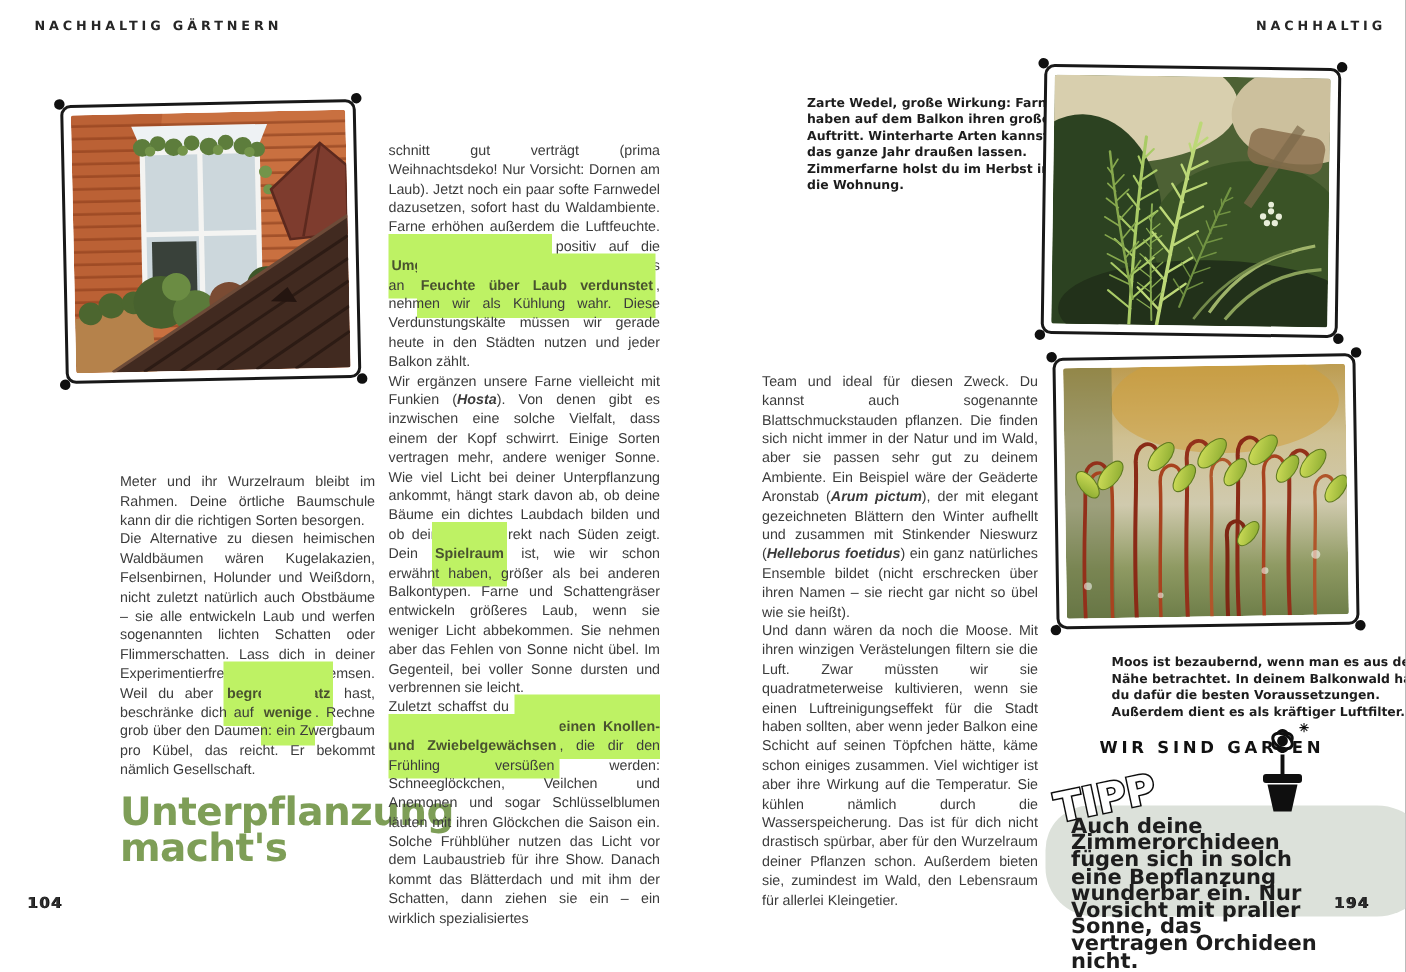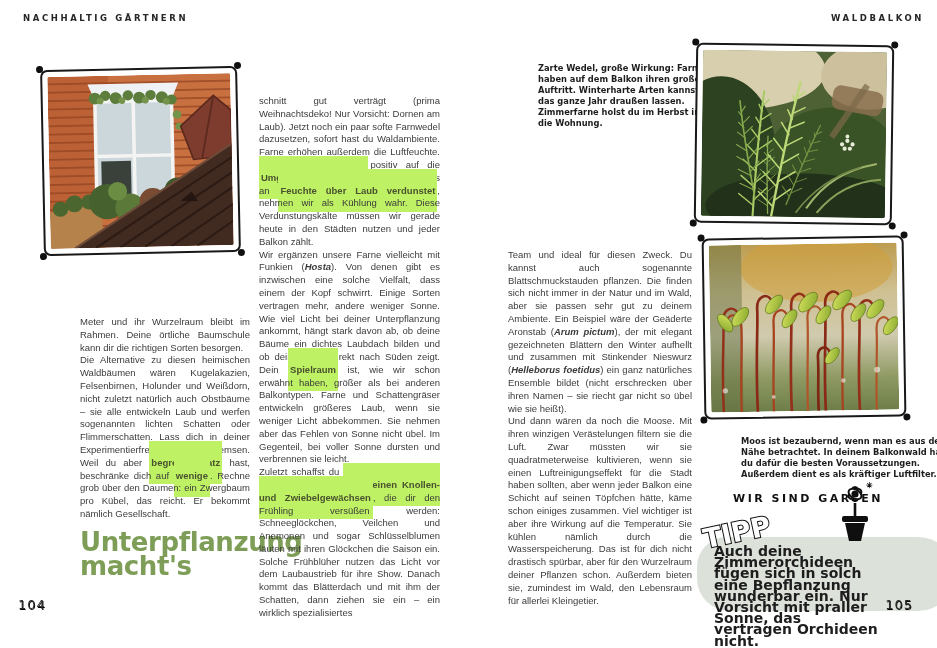--- a/index.html
+++ b/index.html
@@ -21,42 +21,42 @@
   .caption{position:absolute;font-family:"DejaVu Sans",sans-serif;font-weight:700;font-size:8.3px;
            line-height:11px;color:#1d1d1d;text-align:left;}
   
   .frame{position:absolute;background:#fff;border:2.5px solid #181818;border-radius:7px;padding:5px;}
   .frame .photo{position:relative;width:100%;height:100%;overflow:hidden;border-radius:2px;}
   .frame svg{display:block;width:100%;height:100%;}
   .dot{position:absolute;width:7px;height:7px;border-radius:50%;background:#101010;}
   .dot.tl{left:-6px;top:-6px;} .dot.tr{right:-6px;top:-6px;}
   .dot.bl{left:-6px;bottom:-6px;} .dot.br{right:-6px;bottom:-6px;}
   
-  .pagenum{position:absolute;font-family:"DejaVu Sans",sans-serif;font-weight:400;font-size:13px;
+  .pagenum{position:absolute;font-family:"DejaVu Sans",sans-serif;font-weight:700;font-size:10px;
            color:#2e2e2e;text-shadow:0.6px 0.6px 0 #000;letter-spacing:1px;}
   #pn-left{left:18px;top:597px;}
   #pn-right{right:24px;top:597px;}
   
   .bubble{position:absolute;left:697px;top:537px;width:258px;height:74px;background:#dce1da;
           border-radius:40px 50px 50px 44px;}
   .tip-text{position:absolute;left:714px;top:546px;width:168px;font-family:"DejaVu Sans",sans-serif;
             font-weight:700;font-size:14px;line-height:11.2px;color:#1d1d1d;}
   .brand{position:absolute;left:733px;top:492px;font-family:"DejaVu Sans",sans-serif;font-weight:700;
          font-size:11px;letter-spacing:2.5px;color:#111;}
   .tipp-svg{position:absolute;left:694px;top:503px;width:90px;height:50px;}
   .flowerpot{position:absolute;left:833px;top:483px;width:44px;height:62px;}
   .sparkle{position:absolute;left:866px;top:481px;font-size:8px;color:#111;font-weight:700;}
 </style>
 </head>
 <body>
 
 <div class="spread">
 
   <div class="runhead" id="head-left">NACHHALTIG GÄRTNERN</div>
-  <div class="runhead" id="head-right">WALDBALKON</div>
+  <div class="runhead" id="head-right">NACHHALTIG</div>
 
   <div class="frame" style="left:42px;top:68px;width:183px;height:172px;transform:rotate(-1.2deg);">
     <span class="dot tl"></span>
     <span class="dot tr"></span>
     <span class="dot bl"></span>
     <span class="dot br"></span>
     <div class="photo">
       <svg viewBox="0 0 210 205" preserveAspectRatio="none">
         <defs>
           <pattern id="tiles" width="210" height="10" patternUnits="userSpaceOnUse">
@@ -278,15 +278,15 @@
       <ellipse rx="4.5" ry="7" transform="translate(22,11) rotate(120)"></ellipse>
     </g>
     <circle cx="22" cy="11" r="3.6" fill="#0f0f0f"></circle>
     <line x1="22" y1="20" x2="22" y2="34" stroke="#0f0f0f" stroke-width="2.6"></line>
     <rect x="9" y="33" width="26" height="6" rx="2" fill="#0f0f0f"></rect>
     <polygon points="12,40 32,40 28,58 16,58" fill="#0f0f0f"></polygon>
   </svg>
   <div class="sparkle">✳</div>
   <div class="tip-text">Auch deine Zimmerorchideen fügen sich in solch eine Bepflanzung wunderbar ein. Nur Vorsicht mit praller Sonne, das vertragen Orchideen nicht.</div>
 
-  <div class="pagenum" id="pn-right">105</div>
+  <div class="pagenum" id="pn-right">194</div>
 
 </div>
 
 </body></html>

